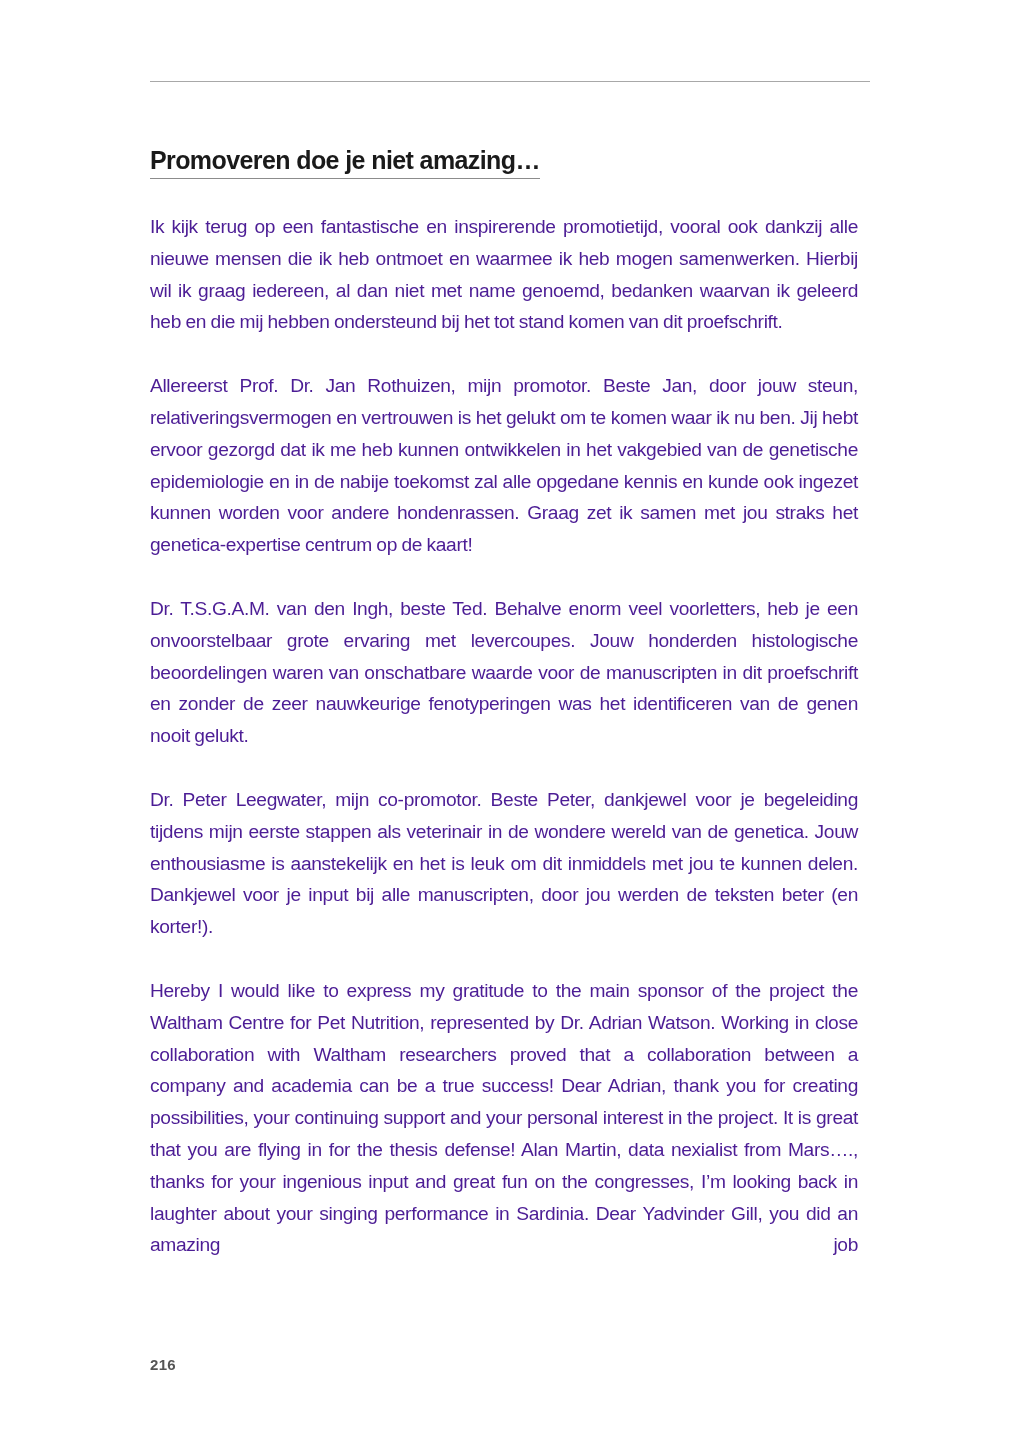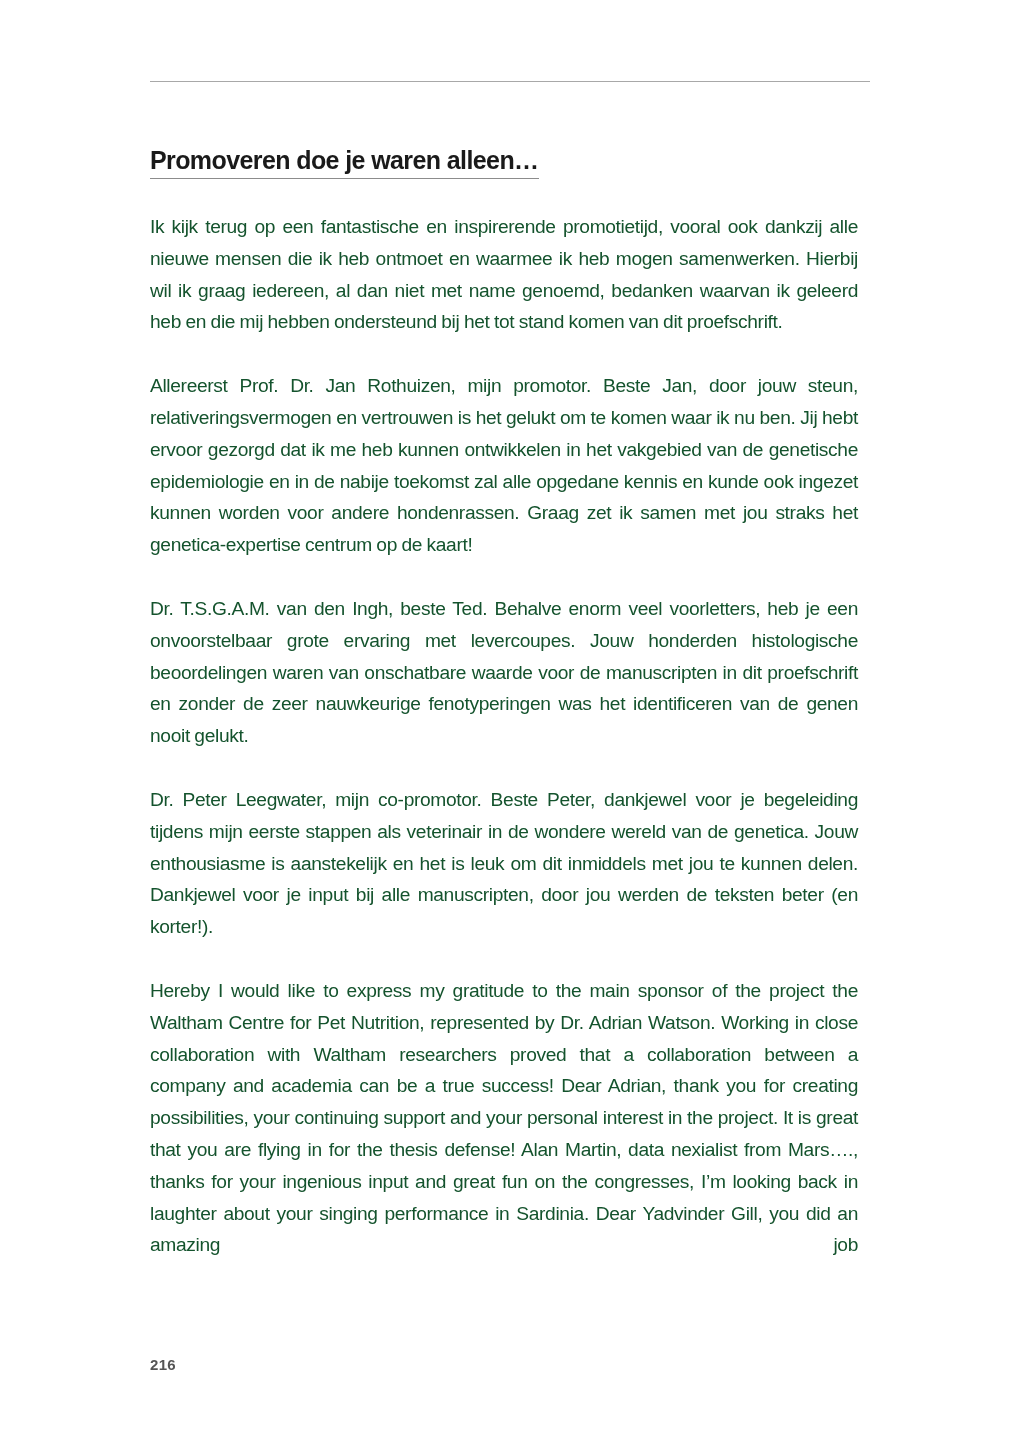--- a/index.html
+++ b/index.html
@@ -44,41 +44,41 @@
       top: 211px;
       width: 720px;
     }
     .para {
       margin: 0 12px 32px 0;
       font-size: 19.2px;
       line-height: 31.8px;
       text-align: justify;
       letter-spacing: -0.35px;
       word-spacing: -0.5px;
-      color: #14532d;
+      color: #4c1d95;
     }
     .para.last {
       text-align-last: justify;
     }
     .page-number {
       position: absolute;
       left: 150px;
       top: 1356px;
       font-size: 15px;
       font-weight: bold;
       color: #555555;
       letter-spacing: 0.3px;
     }
   </style>
 </head>
 <body>
 
 <div class="top-rule"></div>
 
-<h1 class="heading">Promoveren doe je waren alleen…</h1>
+<h1 class="heading">Promoveren doe je niet amazing…</h1>
 
 <div class="body-text">
   <p class="para">Ik kijk terug op een fantastische en inspirerende promotietijd, vooral ook dankzij alle nieuwe mensen die ik heb ontmoet en waarmee ik heb mogen samenwerken. Hierbij wil ik graag iedereen, al dan niet met name genoemd, bedanken waarvan ik geleerd heb en die mij hebben ondersteund bij het tot stand komen van dit proefschrift.</p>
   <p class="para">Allereerst Prof. Dr. Jan Rothuizen, mijn promotor. Beste Jan, door jouw steun, relativeringsvermogen en vertrouwen is het gelukt om te komen waar ik nu ben. Jij hebt ervoor gezorgd dat ik me heb kunnen ontwikkelen in het vakgebied van de genetische epidemiologie en in de nabije toekomst zal alle opgedane kennis en kunde ook ingezet kunnen worden voor andere hondenrassen. Graag zet ik samen met jou straks het genetica-expertise centrum op de kaart!</p>
   <p class="para">Dr. T.S.G.A.M. van den Ingh, beste Ted. Behalve enorm veel voorletters, heb je een onvoorstelbaar grote ervaring met levercoupes. Jouw honderden histologische beoordelingen waren van onschatbare waarde voor de manuscripten in dit proefschrift en zonder de zeer nauwkeurige fenotyperingen was het identificeren van de genen nooit gelukt.</p>
   <p class="para">Dr. Peter Leegwater, mijn co-promotor. Beste Peter, dankjewel voor je begeleiding tijdens mijn eerste stappen als veterinair in de wondere wereld van de genetica. Jouw enthousiasme is aanstekelijk en het is leuk om dit inmiddels met jou te kunnen delen. Dankjewel voor je input bij alle manuscripten, door jou werden de teksten beter (en korter!).</p>
   <p class="para last">Hereby I would like to express my gratitude to the main sponsor of the project the Waltham Centre for Pet Nutrition, represented by Dr. Adrian Watson. Working in close collaboration with Waltham researchers proved that a collaboration between a company and academia  can be a true success! Dear Adrian, thank you for creating possibilities, your continuing support and your personal interest in the project. It is great that you are flying in for the thesis defense! Alan Martin, data nexialist from Mars…., thanks for your ingenious input and great fun on the congresses, I’m looking back in laughter about your singing performance in Sardinia. Dear Yadvinder Gill,  you did an amazing job</p>
 </div>
 
 <div class="page-number">216</div>

